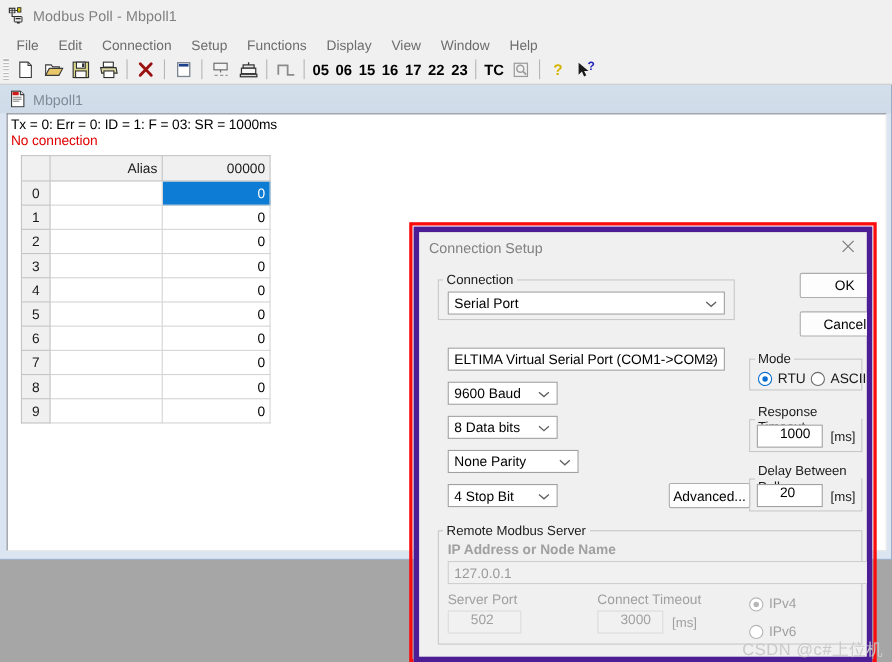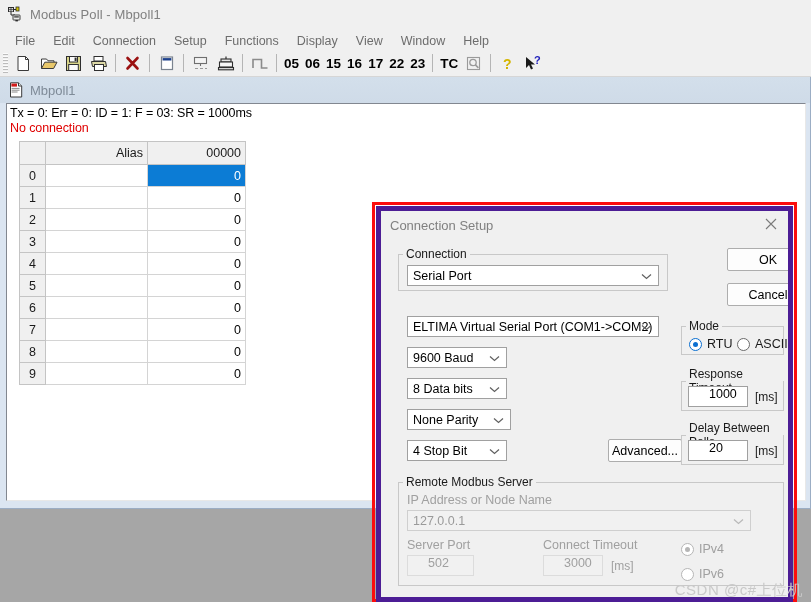--- a/index.html
+++ b/index.html
@@ -452,21 +452,21 @@
     </span>
   </div>
   <div class="combo" style="left:26px; top:167px; width:100px;">
     <span>8 Data bits</span>
     <span class="chev">
       <svg width="11" height="7" viewBox="0 0 11 7">
           <path d="M1 1.5 L5.5 5.5 L10 1.5" fill="none" stroke="#606060" stroke-width="1.2"></path>
         </svg>
     </span>
   </div>
-  <div class="combo" style="left:26px; top:198px; width:104px;">
+  <div class="combo" style="left:26px; top:198px; width:119px;">
     <span>None Parity</span>
     <span class="chev">
       <svg width="11" height="7" viewBox="0 0 11 7">
           <path d="M1 1.5 L5.5 5.5 L10 1.5" fill="none" stroke="#606060" stroke-width="1.2"></path>
         </svg>
     </span>
   </div>
   <div class="combo" style="left:26px; top:229px; width:100px;">
     <span>4 Stop Bit</span>
     <span class="chev">
@@ -505,22 +505,22 @@
   </fieldset>
   <div class="txtbox" style="left:307px; top:229px; width:60px;">
     <span>20</span>
   </div>
   <span class="unit" style="left:374px; top:233px;">[ms]</span>
 
   <fieldset class="grp" style="left:17px; top:264px; width:386px; height:111px;">
     <legend>Remote Modbus Server</legend>
   </fieldset>
 
-  <span class="lbl dim" style="left:26px; top:282px;">IP Address or Node Name</span>
-  <div class="combo disabled" style="left:26px; top:299px; width:344px;">
+  <span class="lbl dim" style="left:26px; top:282px;font-weight:bold;">IP Address or Node Name</span>
+  <div class="combo disabled" style="left:26px; top:299px; width:403px;">
     <span>127.0.0.1</span>
     <span class="chev">
       <svg width="11" height="7" viewBox="0 0 11 7">
           <path d="M1 1.5 L5.5 5.5 L10 1.5" fill="none" stroke="#b9b9b9" stroke-width="1.2"></path>
         </svg>
     </span>
   </div>
 
   <span class="lbl dim" style="left:26px; top:327px;">Server Port</span>
   <div class="txtbox disabled" style="left:26px; top:344px; width:67px;">

